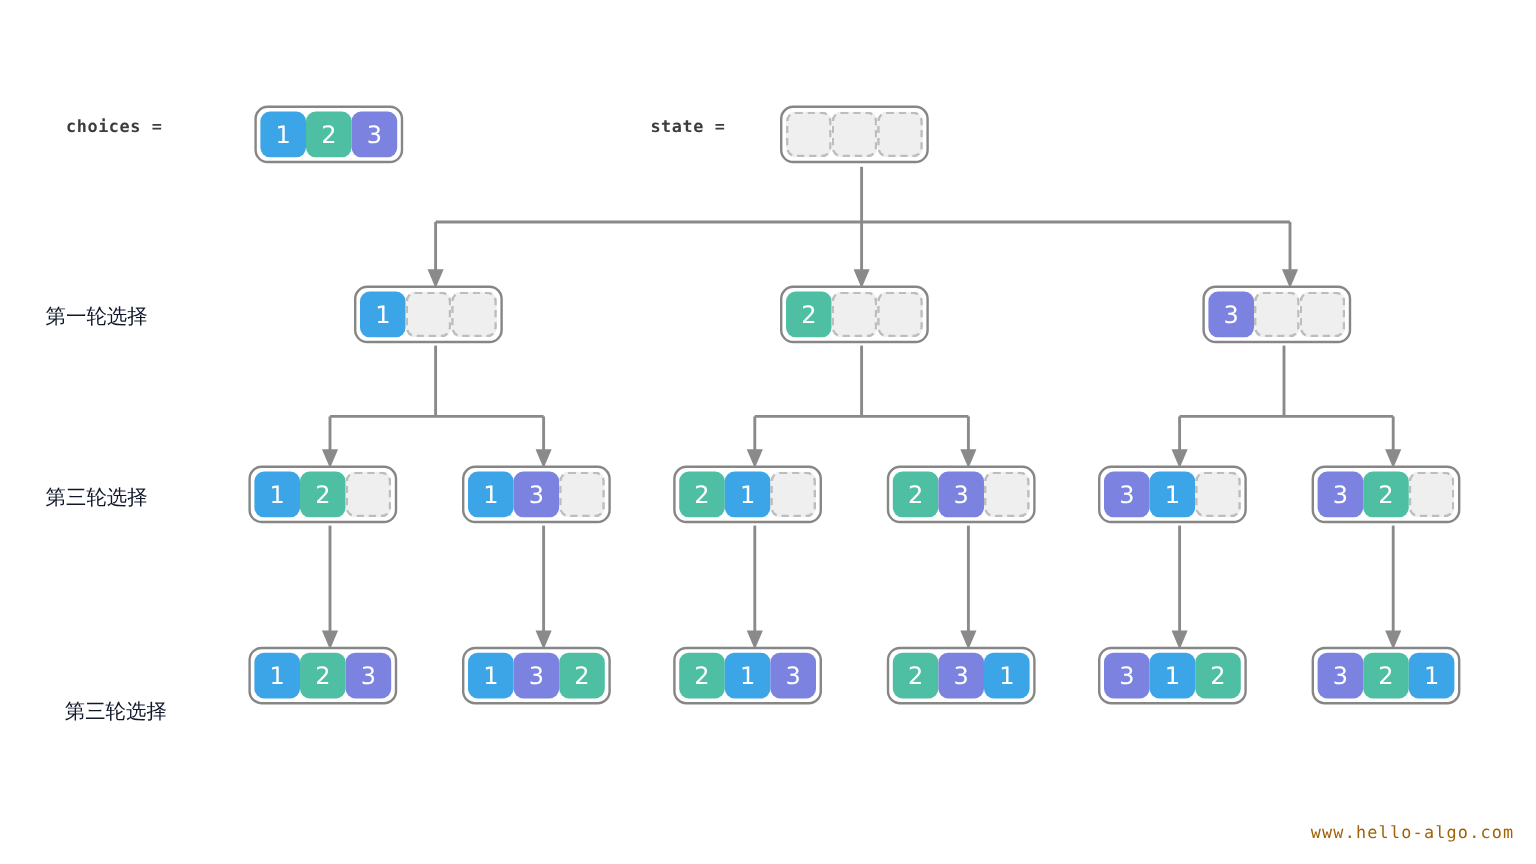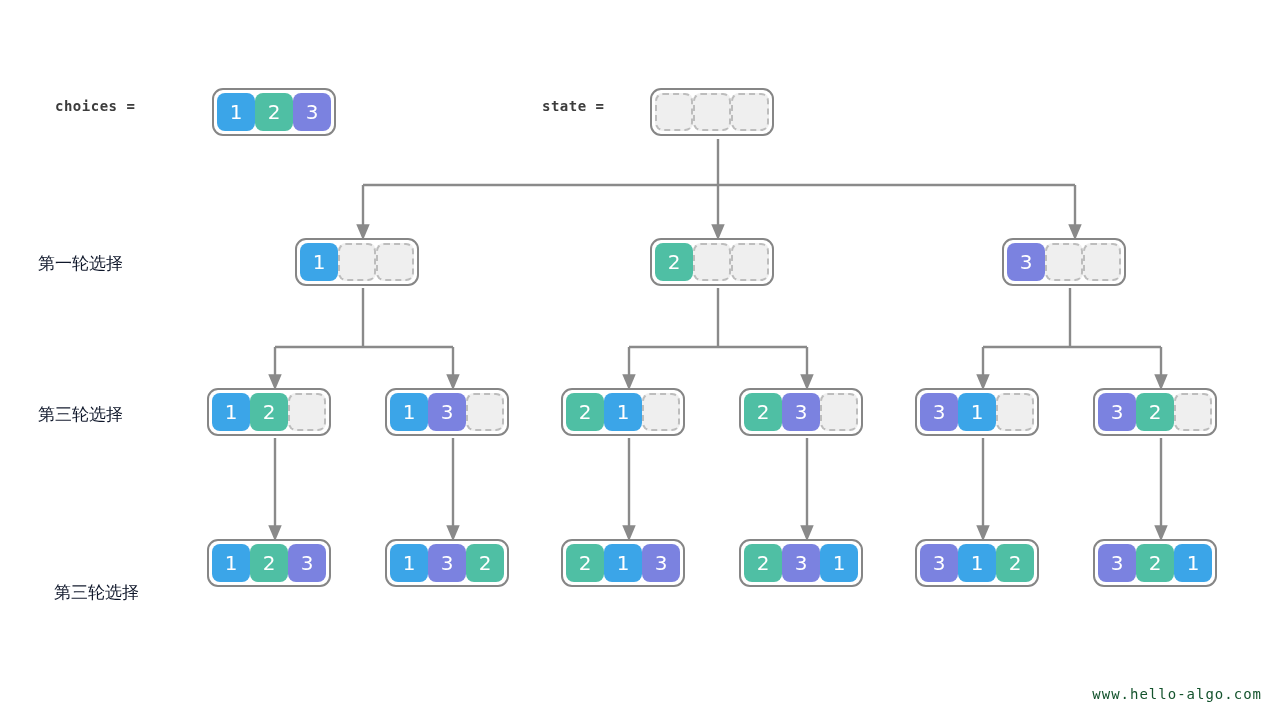--- a/index.html
+++ b/index.html
@@ -81,21 +81,21 @@
     color: transparent;
   }
 
   
   .watermark {
     position: absolute;
     right: 18px;
     bottom: 18px;
     font-family: "DejaVu Sans Mono", "Liberation Mono", monospace;
     font-size: 14px;
-    color: #14532d;
+    color: #a16207;
     letter-spacing: 1px;
   }
 </style>
 </head>
 <body>
 
 <div id="canvas">
 
   <svg id="edges" viewBox="0 0 1280 720" xmlns="http://www.w3.org/2000/svg">
     <defs>

